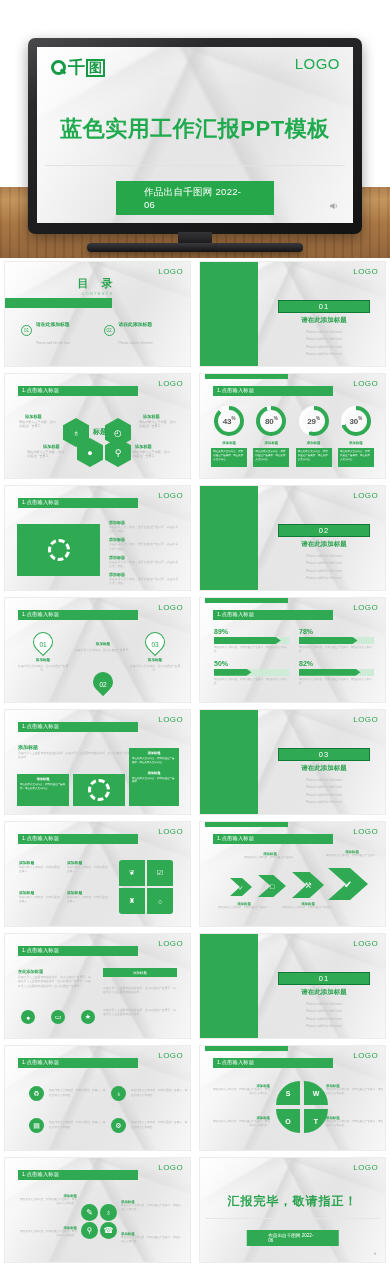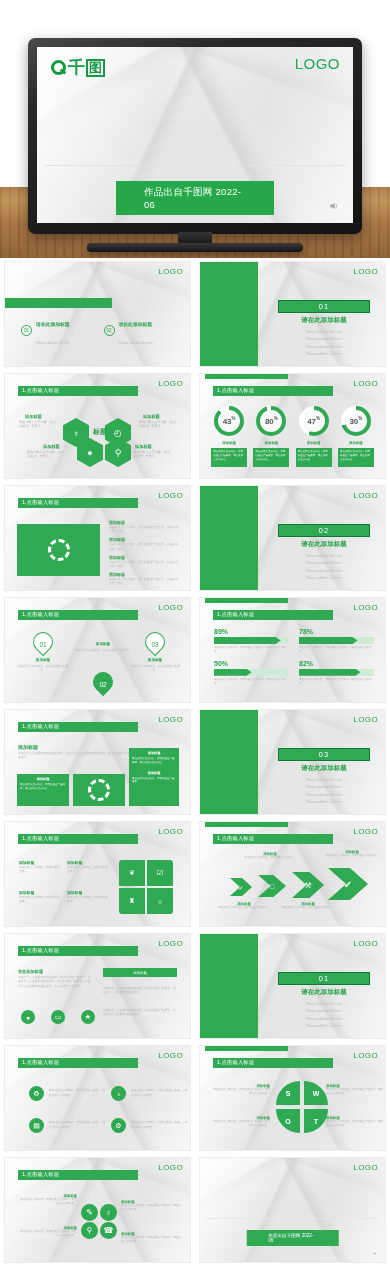--- a/index.html
+++ b/index.html
@@ -279,40 +279,45 @@
       <div class="tv-screen">
         <div class="bgpoly"></div>
 
         <div class="qt-logo">
           <span class="qt-mark"></span>
           <span class="qt-text">千</span>
           <span class="qt-box">图</span>
         </div>
 
         <div class="hero-logo">LOGO</div>
+        <div class="hero-title">蓝色实用工作汇报PPT模板</div>
         <div class="hero-rule"></div>
         <div class="hero-badge">作品出自千图网 2022-06</div>
 
         <svg class="hero-speaker" viewBox="0 0 16 16">
           <path d="M2 6h3l4-3v10L5 10H2z" fill="#666"></path>
           <path d="M11 5c1.2 1 1.2 5 0 6" stroke="#666" stroke-width="1.2" fill="none"></path>
         </svg>
       </div>
     </div>
     <div class="tv-stand-neck"></div>
     <div class="tv-stand-base"></div>
   </div>
 
   <div class="grid">
 
     <div class="row">
       <div class="cell">
         <div class="slide">
           <div class="bgpoly"></div>
           <div class="logo">LOGO</div>
+          <div class="toc-title">
+            <div class="cn">目 录</div>
+            <div class="en">CONTENTS</div>
+          </div>
           <div class="toc-band"></div>
           <div class="toc-items">
             <div class="toc-item">
               <span class="toc-num">01</span>
               <span>
                 <span class="toc-l1">请在此添加标题</span><br>
                 <span class="toc-l2">Please add the title here</span>
               </span>
             </div>
             <div class="toc-item">
@@ -411,21 +416,21 @@
               <div class="donut" style="background:conic-gradient(#2faa52 0% 95%, #ffffff 95% 100%);">
                 <span class="hole"></span>
                 <span class="val"><span>80</span><sup>%</sup></span>
               </div>
               <div class="donut-cap">添加标题</div>
               <div class="donut-note">请在此录入文字内容，您可以通过广告展示。请在此录入文字内容。</div>
             </div>
             <div class="donut-col">
               <div class="donut" style="background:conic-gradient(#2faa52 0% 56%, #ffffff 56% 100%);">
                 <span class="hole"></span>
-                <span class="val"><span>47</span><sup>%</sup></span>
+                <span class="val"><span>29</span><sup>%</sup></span>
               </div>
               <div class="donut-cap">添加标题</div>
               <div class="donut-note">请在此录入文字内容，您可以通过广告展示。请在此录入文字内容。</div>
             </div>
             <div class="donut-col">
               <div class="donut" style="background:conic-gradient(#2faa52 0% 70%, #ffffff 70% 100%);">
                 <span class="hole"></span>
                 <span class="val"><span>30</span><sup>%</sup></span>
               </div>
               <div class="donut-cap">添加标题</div>
@@ -815,20 +820,21 @@
             <div class="h">添加标题</div>
             <div class="p">请在此录入文字内容，您可以通过广告展示，请在此录入文字内容。</div>
           </div>
         </div>
       </div>
 
       <div class="cell">
         <div class="slide">
           <div class="bgpoly"></div>
           <div class="logo">LOGO</div>
+          <div class="ty-title">汇报完毕，敬请指正！</div>
           <div class="ty-rule"></div>
           <div class="ty-badge">作品出自千图网 2022-06</div>
           <svg class="ty-spk" viewBox="0 0 16 16">
             <path d="M2 6h3l4-3v10L5 10H2z" fill="#888"></path>
           </svg>
         </div>
       </div>
     </div>
 
   </div>

